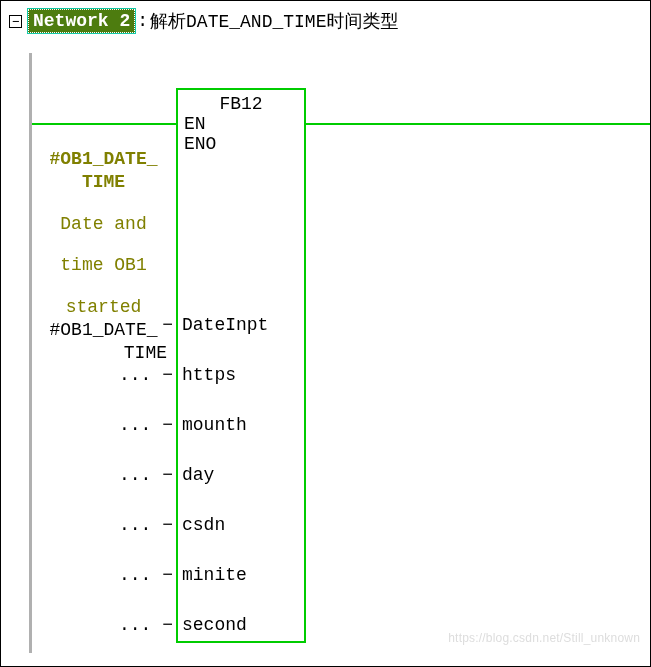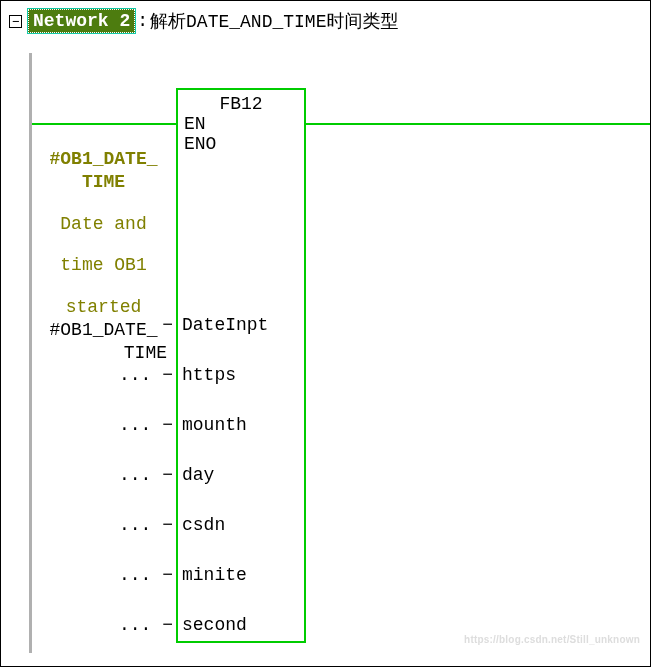--- a/index.html
+++ b/index.html
@@ -141,24 +141,23 @@
     position: absolute;
     font-family: "Courier New", monospace;
     color: #000;
     text-align: right;
   }
   .watermark {
     position: absolute;
     right: 10px;
     bottom: 8px;
     color: #ddd;
-    font-size: 10px;
+    font-size: 12px;
     font-family: Arial, sans-serif;
     letter-spacing: 0.2px;
-    font-weight: bold;
   }
 </style>
 </head>
 <body>
 
 <div class="title-row">
   <span class="collapse-icon">−</span>
   <span class="network-label">Network 2</span>
   <span class="title-text">:</span>
   <span class="title-text">解析DATE_AND_TIME时间类型</span>

